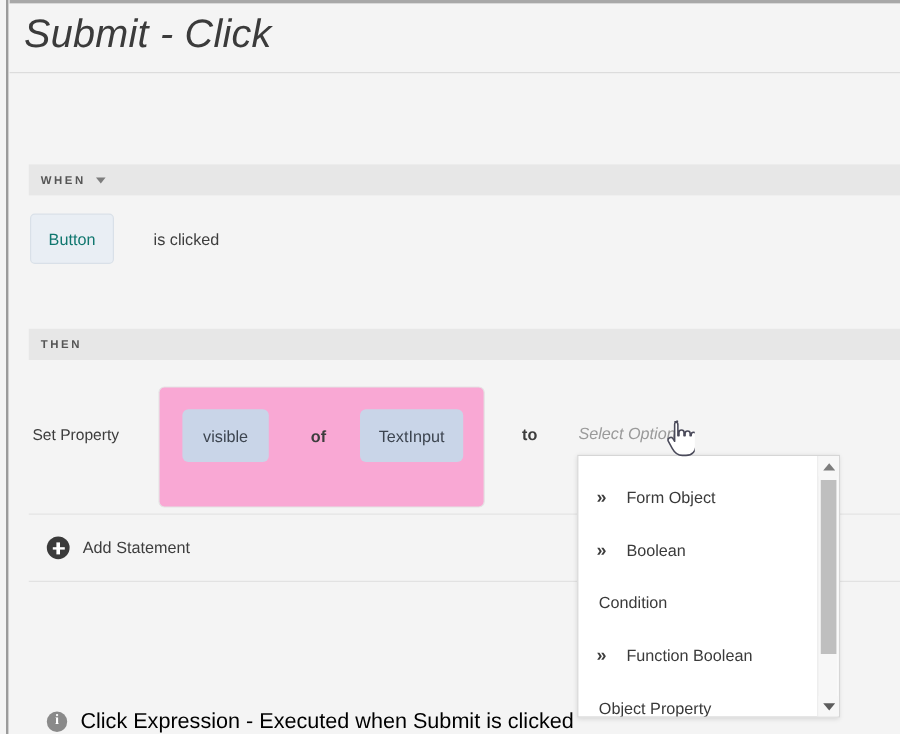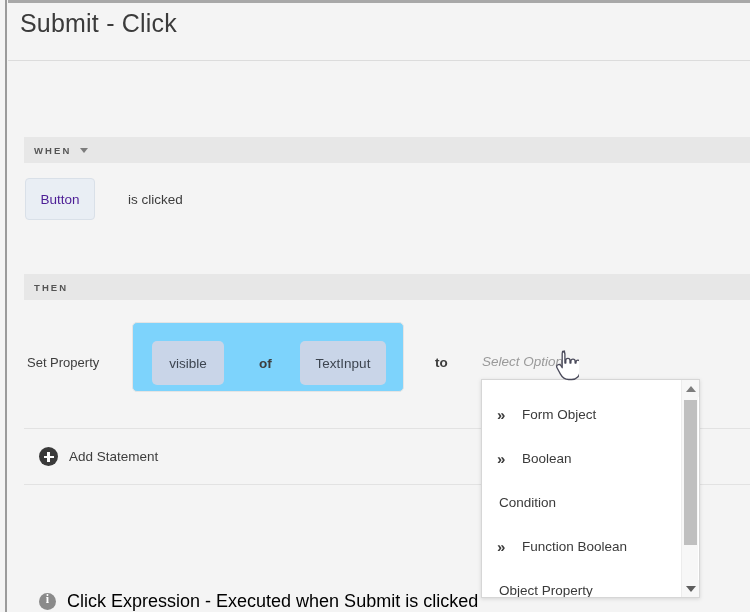--- a/index.html
+++ b/index.html
@@ -43,25 +43,26 @@
   
   .title-bar {
     position: absolute;
     left: 8px; top: 3px;
     width: 742px; height: 57px;
     background: #f4f4f4;
   }
   .page-title {
     position: absolute;
     left: 12px; top: 6px;
-    font-size: 25px;
+    font-size: 33px;
     font-weight: 300;
     color: #3b3b3b;
     letter-spacing: 0.2px;
     white-space: nowrap;
+    font-style: italic;
   }
   .title-underline {
     position: absolute;
     left: 8px; top: 60px;
     width: 742px; height: 1px;
     background: #dcdcdc;
   }
 
   
   .section-header {
@@ -135,21 +136,21 @@
     position: absolute;
     left: 1px; top: 15px;
     width: 70px; height: 42px;
     background: #e9eef4;
     border: 1px solid #d9e0e8;
     border-radius: 4px;
     display: flex;
     align-items: center;
     justify-content: center;
     font-size: 13.5px;
-    color: #4c1d95;
+    color: #0f766e;
   }
   .when-text {
     position: absolute;
     left: 104px; top: 29px;
     font-size: 13.5px;
     color: #3d3d3d;
     white-space: nowrap;
   }
 
   
@@ -162,22 +163,22 @@
   .set-prop-label {
     position: absolute;
     left: 3px; top: 55px;
     font-size: 13px;
     color: #3d3d3d;
     white-space: nowrap;
   }
   .expr-group {
     position: absolute;
     left: 108px; top: 22px;
-    width: 272px; height: 70px;
-    background: #7dd3fc;
+    width: 272px; height: 101px;
+    background: #f9a8d4;
     border: 1px solid #e4e4e4;
     border-radius: 5px;
   }
   .chip-blue {
     position: absolute;
     top: 18px;
     height: 44px;
     background: #c9d5e8;
     border-radius: 5px;
     display: flex;

